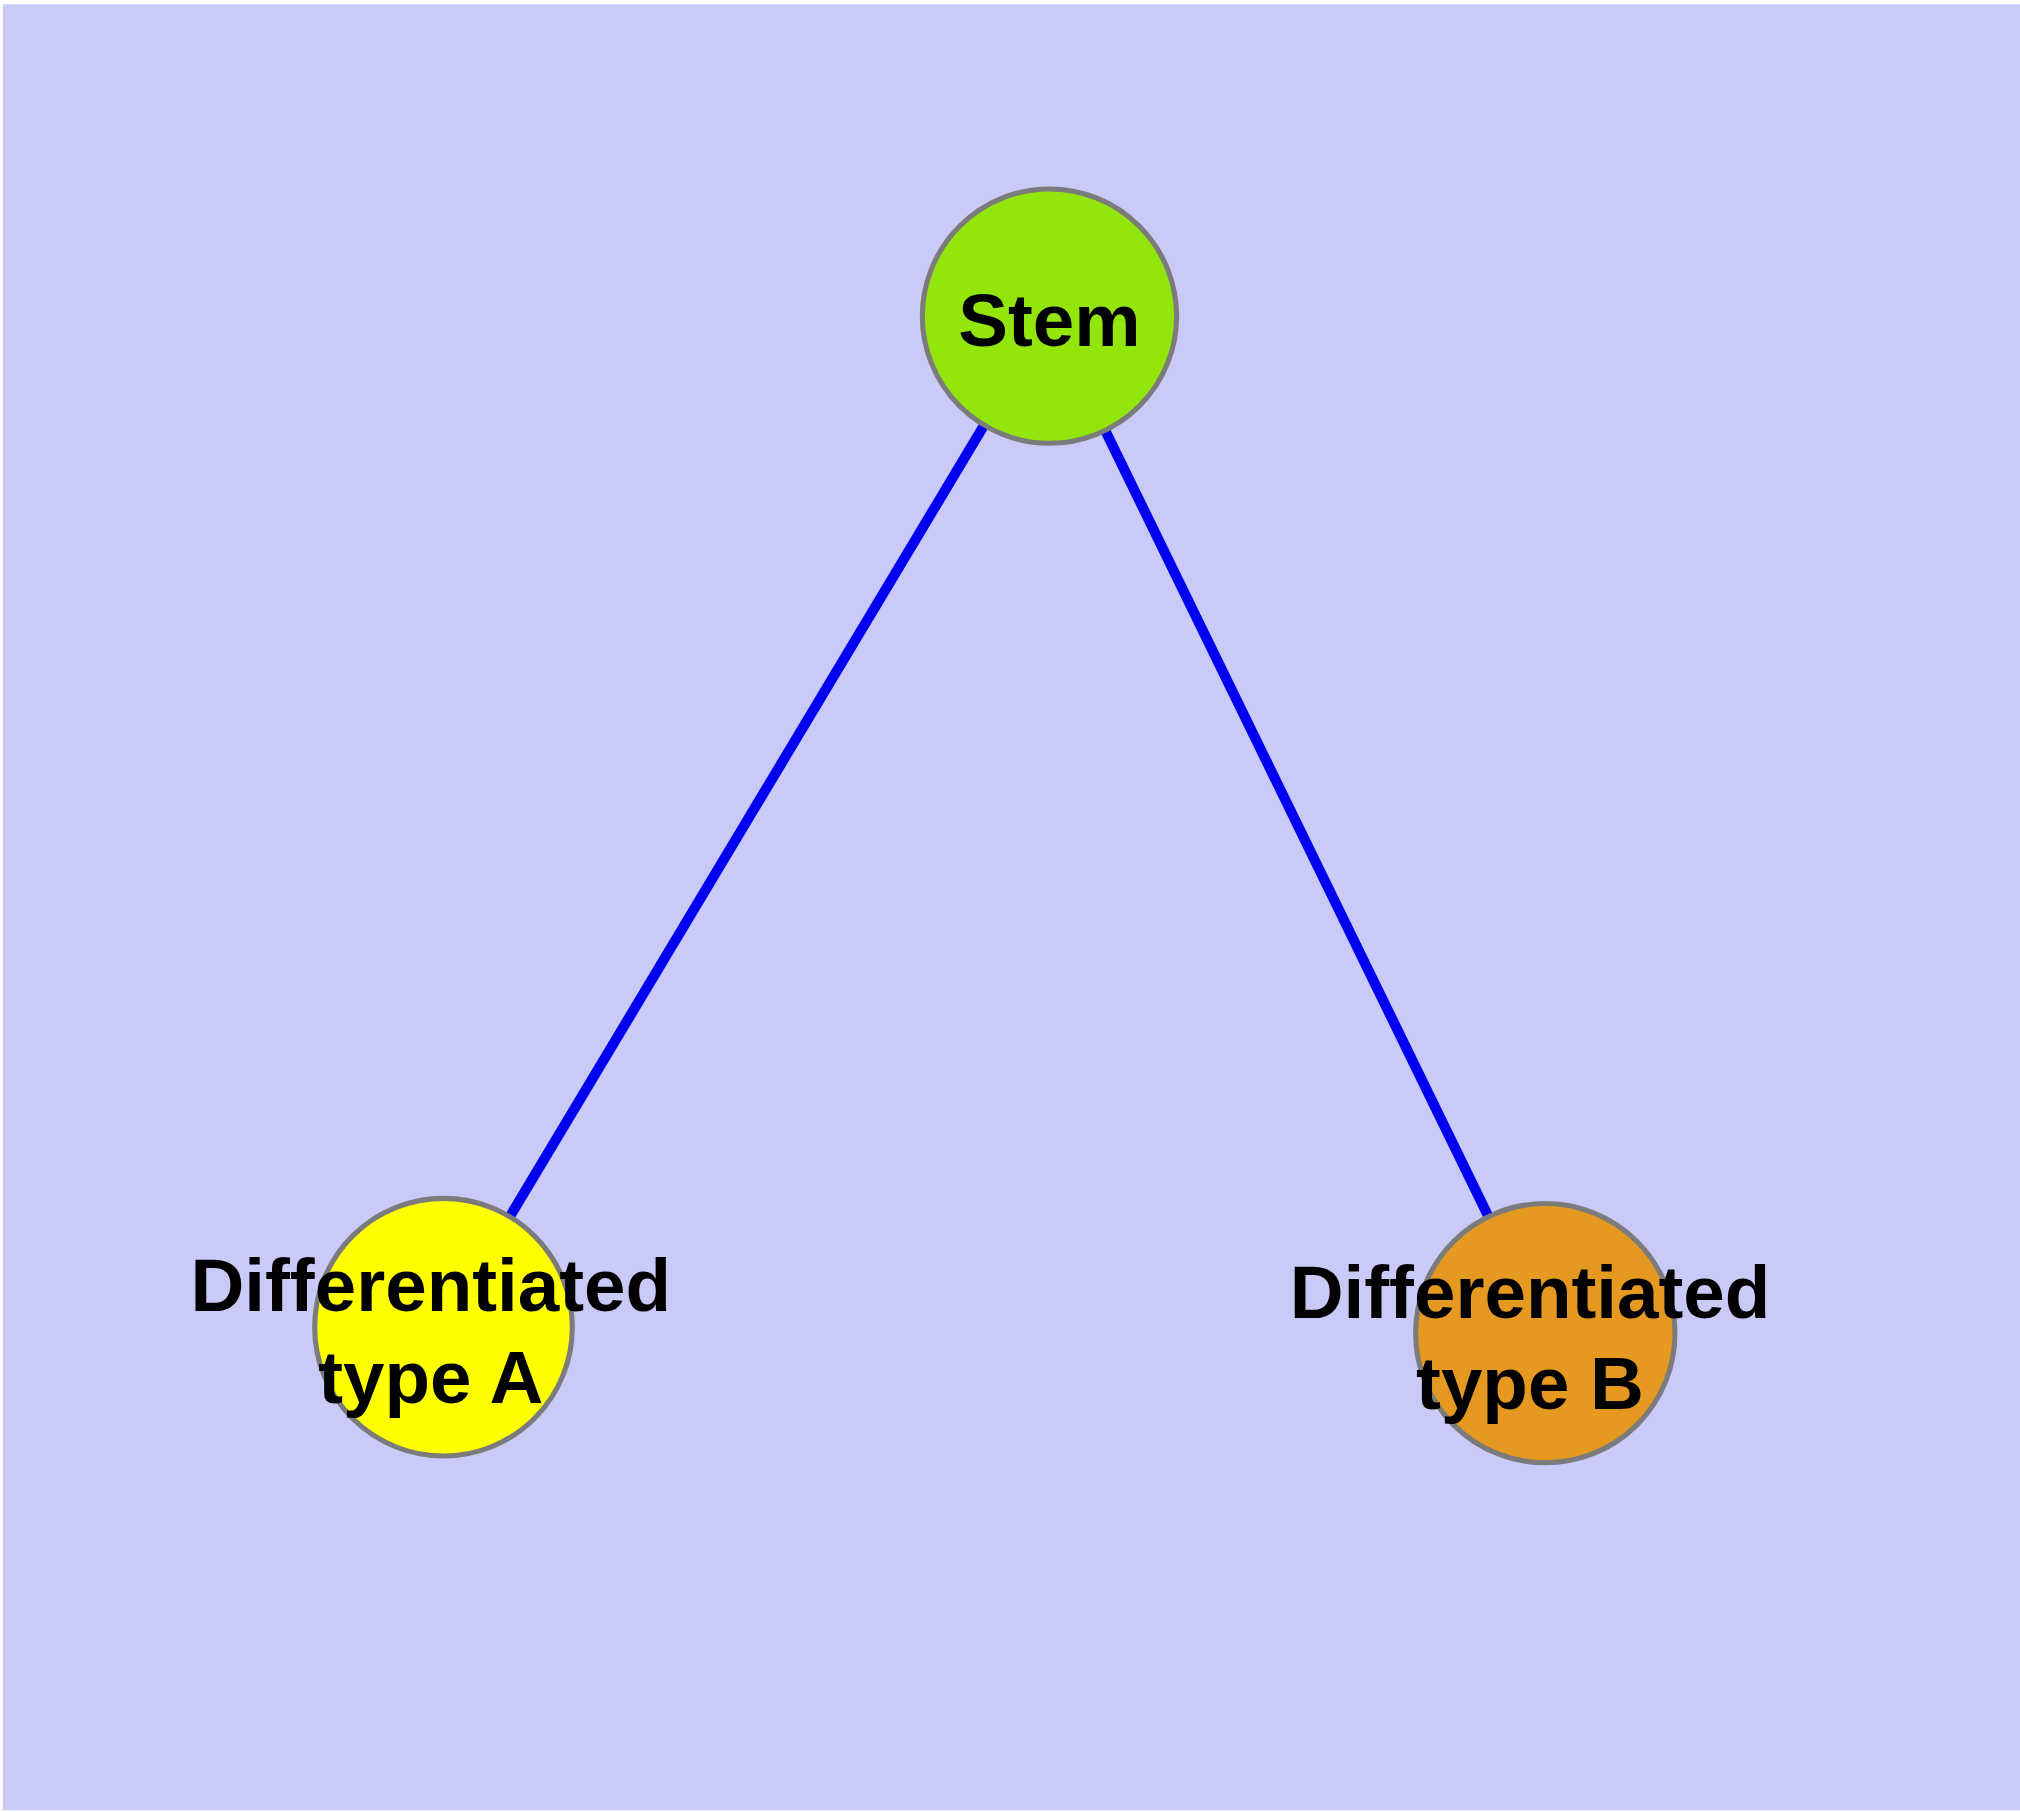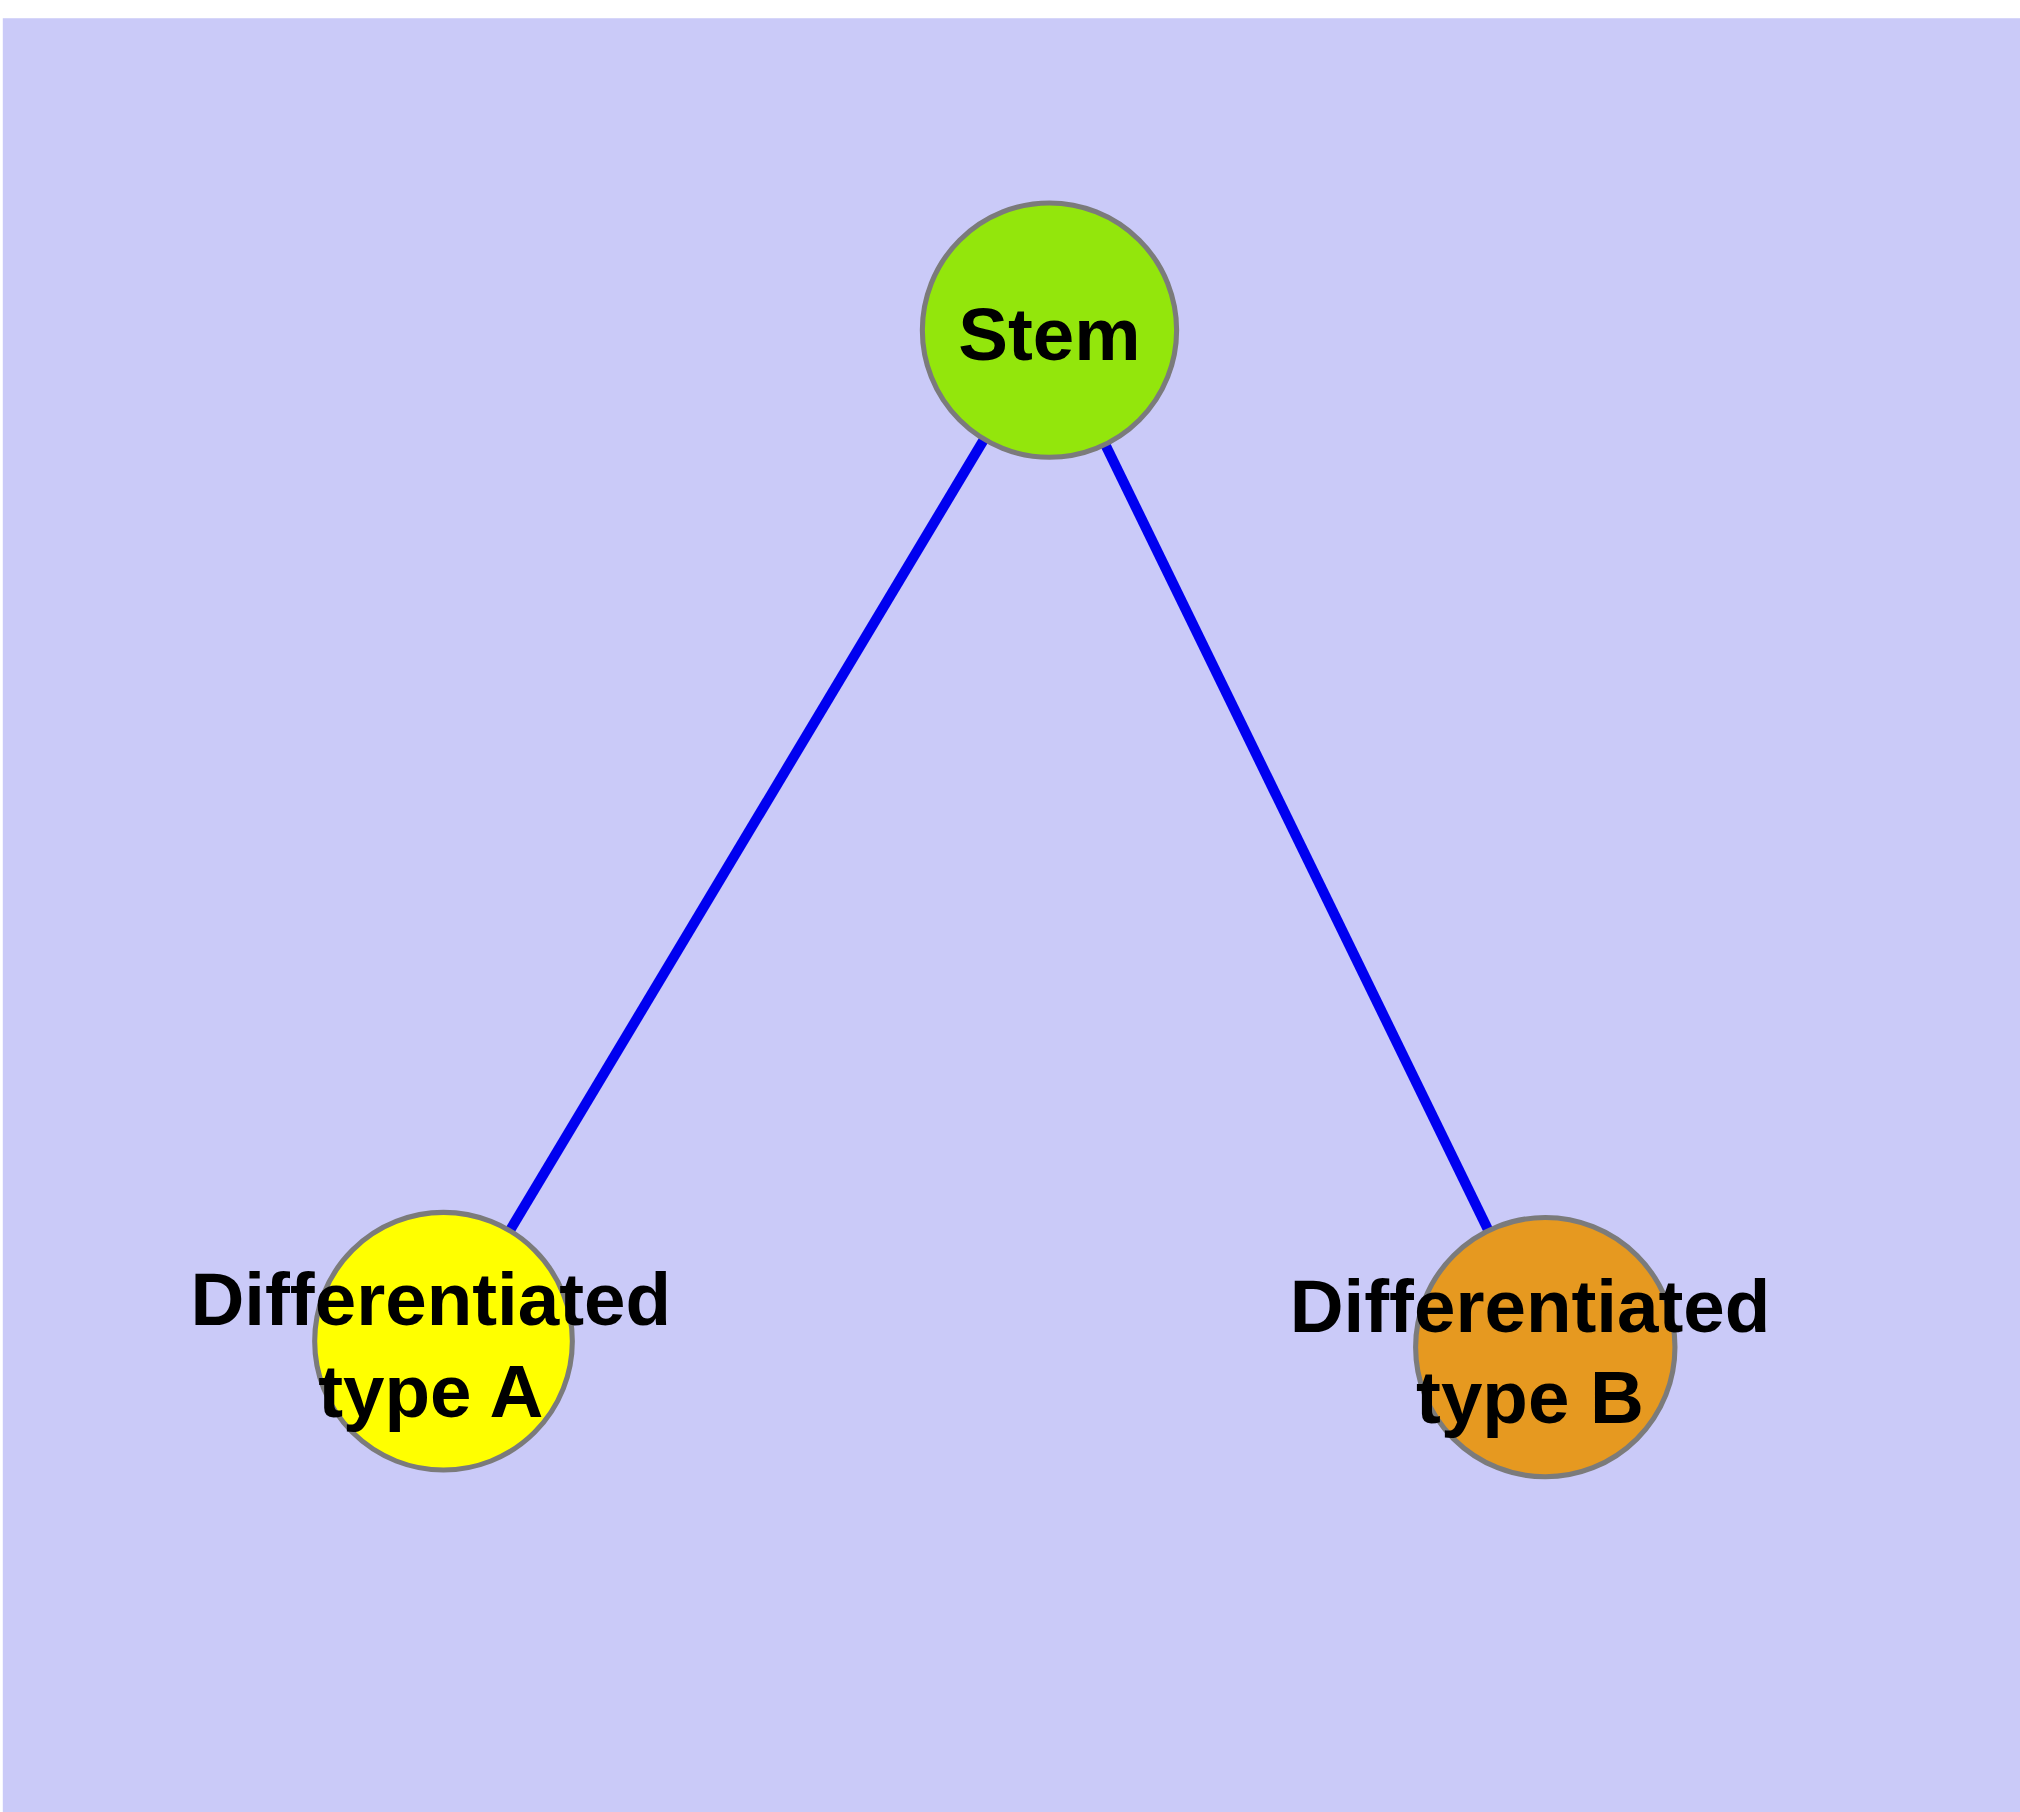--- a/index.html
+++ b/index.html
@@ -6,21 +6,21 @@
     margin: 0;
     padding: 0;
     width: 2021px;
     height: 1812px;
     background: #ffffff;
     overflow: hidden;
     font-family: "Liberation Sans", sans-serif;
   }
   #stage {
     position: absolute;
-    top: 14px; left: 0;
+    top: 0; left: 0;
     width: 2021px;
     height: 1476px;
   }
   #graph-svg {
     position: absolute;
     top: 0; left: 0;
     display: block;
   }
   .edge {
     stroke-width: 12;

